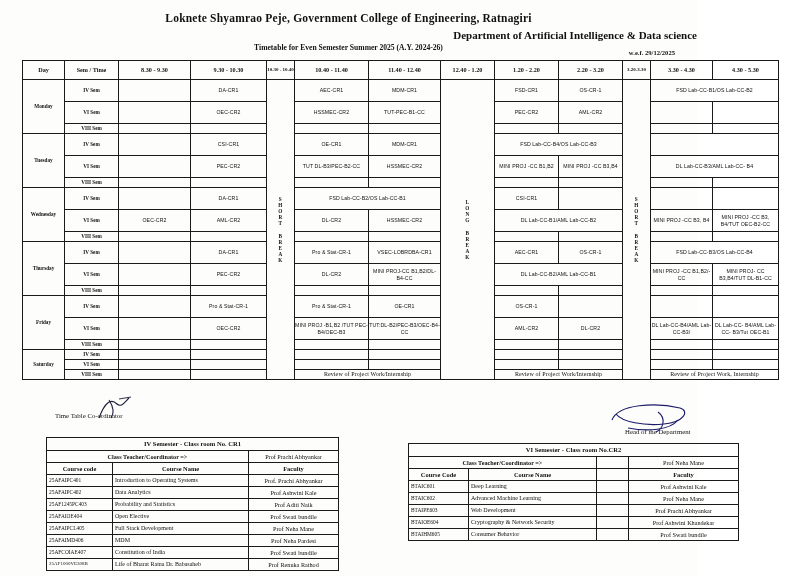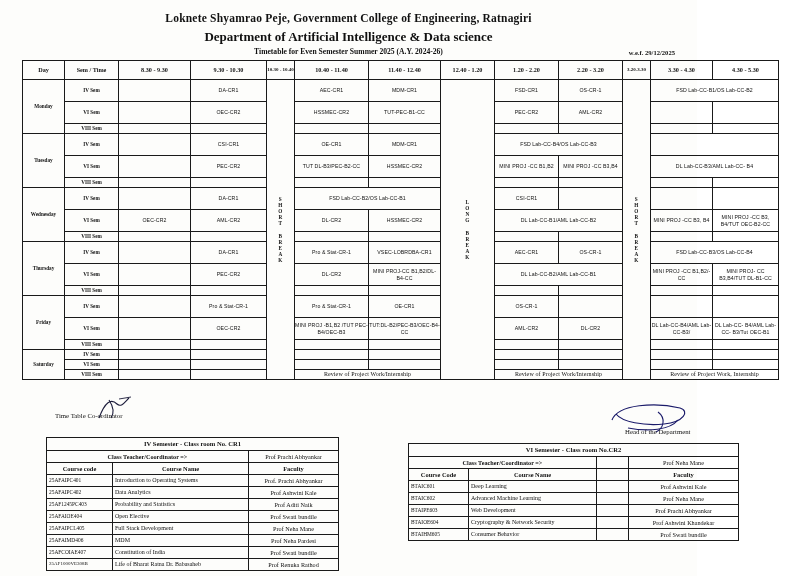--- a/index.html
+++ b/index.html
@@ -26,23 +26,24 @@
   .hdr {
     text-align: center;
     padding-top: 12px;
   }
   .hdr-title {
     font-size: 11.5px;
     font-weight: bold;
     letter-spacing: 0.2px;
   }
   .hdr-sub1 {
-    font-size: 13px;
+    font-size: 11px;
     font-weight: bold;
     margin-top: 5px;
+    text-align: right;
   }
   .hdr-sub2 {
     font-size: 7.6px;
     font-weight: bold;
     margin-top: 2px;
   }
   .wef {
     position: absolute;
     right: 22px;
     top: 49px;

